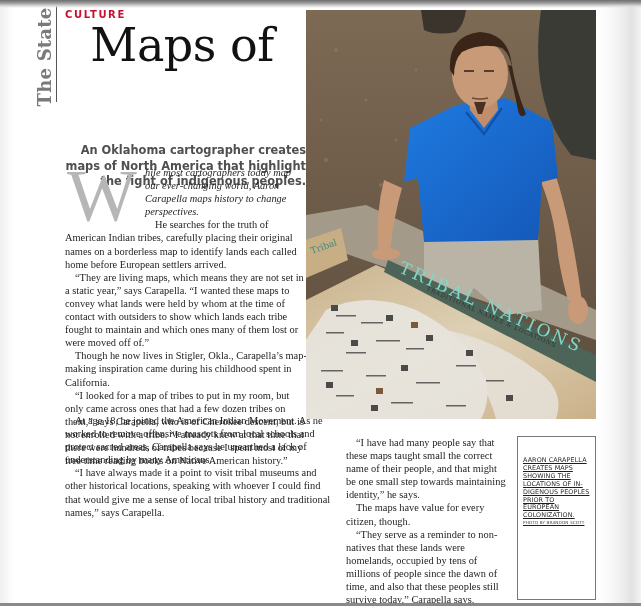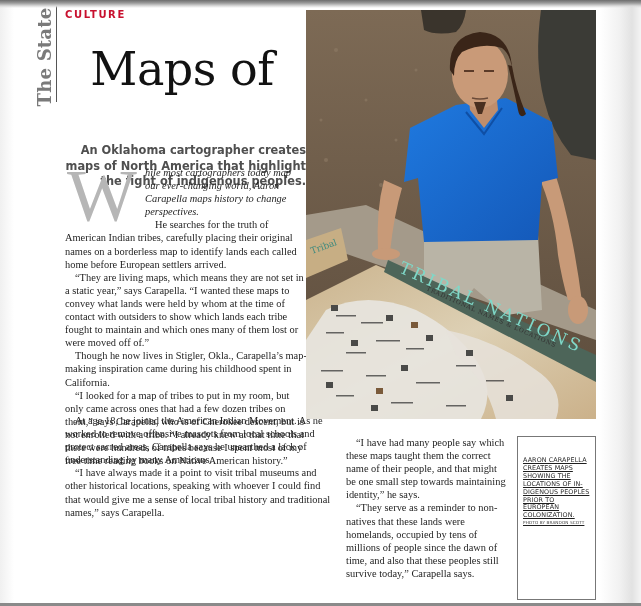--- a/index.html
+++ b/index.html
@@ -42,21 +42,20 @@
   .kicker {
     position: absolute; left: 65px; top: 9px;
     font-family: "DejaVu Sans", sans-serif; font-weight: bold;
     font-size: 10px; letter-spacing: 1.6px; color: #c8102e;
   }
   .headline {
     position: absolute; left: 62px; top: 24px; width: 240px;
     font-family: "DejaVu Serif", serif; font-weight: normal;
     font-size: 46px; line-height: 42px; text-align: center; color: #121212;
     letter-spacing: -0.5px;
-    margin-top: 24px;
   }
   .dek {
     position: absolute; left: 60px; top: 115px; width: 246px;
     font-family: "DejaVu Sans", sans-serif; font-weight: bold;
     font-size: 11.4px; line-height: 15.5px; text-align: right; color: #4f4f4f; margin-top: 28px;
   }
 
   
   .body-col {
     position: absolute; font-family: "Liberation Serif", serif;
@@ -122,21 +121,22 @@
     <p>“I looked for a map of tribes to put in my room, but only came across ones that had a few dozen tribes on them,” says Carapella, who is of Cherokee descent, but is not enrolled with a tribe. “I already knew at that time that there were hundreds of tribes because I spent most of my free time reading books on Native American history.”</p>
   </div>
 
   <div class="body-col col1-wide">
     <p>At age 18, he joined the American Indian Movement. As he worked to remove offensive mascots from local schools and protect sacred areas, Carapella says he unearthed a lack of understanding by many Americans.</p>
     <p>“I have always made it a point to visit tribal museums and other historical locations, speaking with whoever I could find that would give me a sense of local tribal history and traditional names,” says Carapella.</p>
 
   </div>
 
   <div class="body-col col2">
-    <p>“I have had many people say which these maps taught them the correct name of their people, and that might be one small step towards maintaining identity,” he says.</p>
+    <p>“I have had many people say that these maps taught small the correct name of their people, and that might be one small step towards maintaining identity,” he says.</p>
+    <p>The maps have value for every citizen, though.</p>
     <p>“They serve as a reminder to non-natives that these lands were homelands, occupied by tens of millions of people since the dawn of time, and also that these peoples still survive today,” Carapella says.</p>
 
   </div>
 
   <div class="photo">
     <svg width="290" height="409" viewBox="0 0 290 409" xmlns="http://www.w3.org/2000/svg">
       <defs>
         <linearGradient id="ground" x1="0" y1="0" x2="0" y2="1">
           <stop offset="0" stop-color="#7d6a55"></stop>
           <stop offset="1" stop-color="#5c4c3c"></stop>

